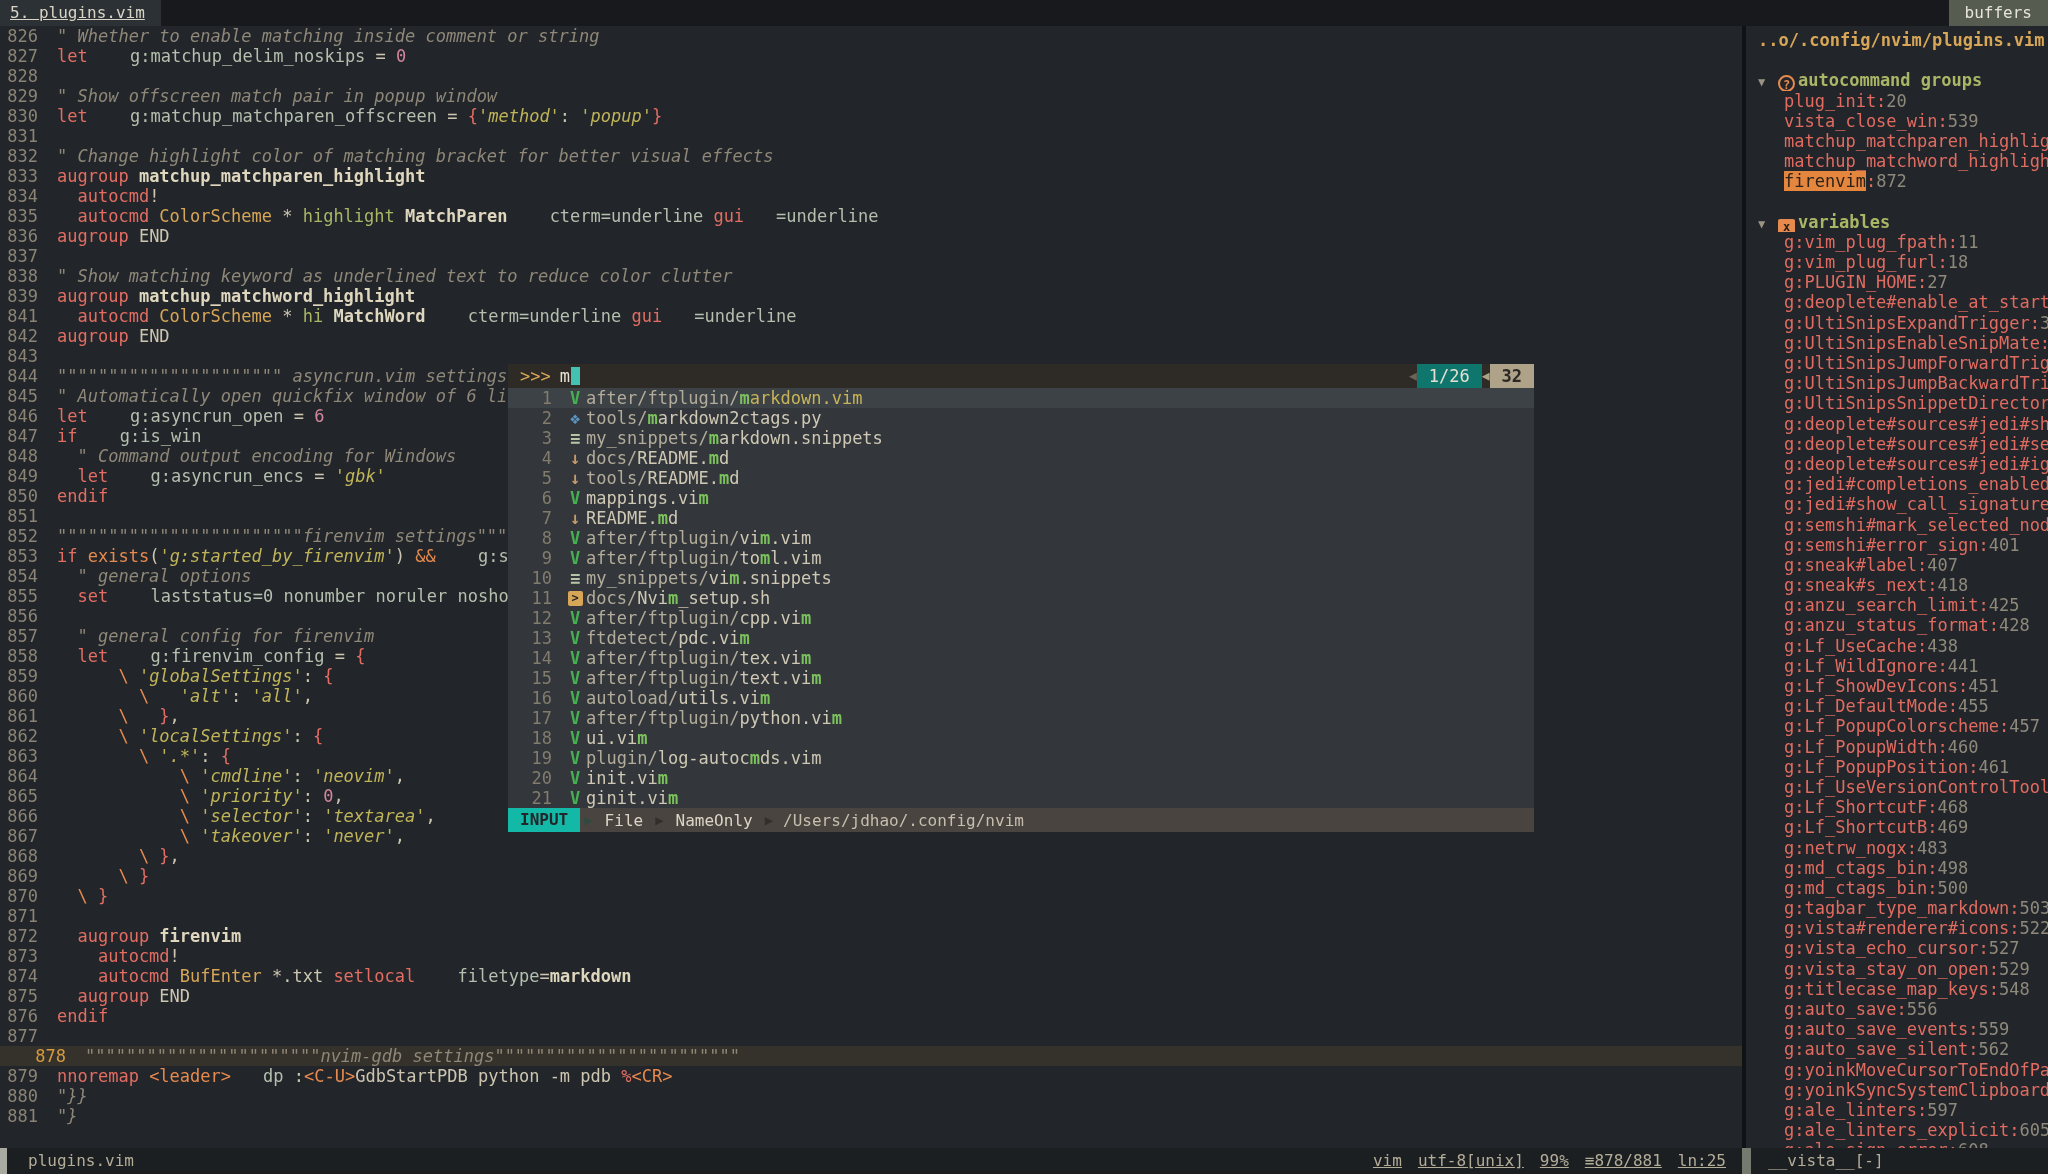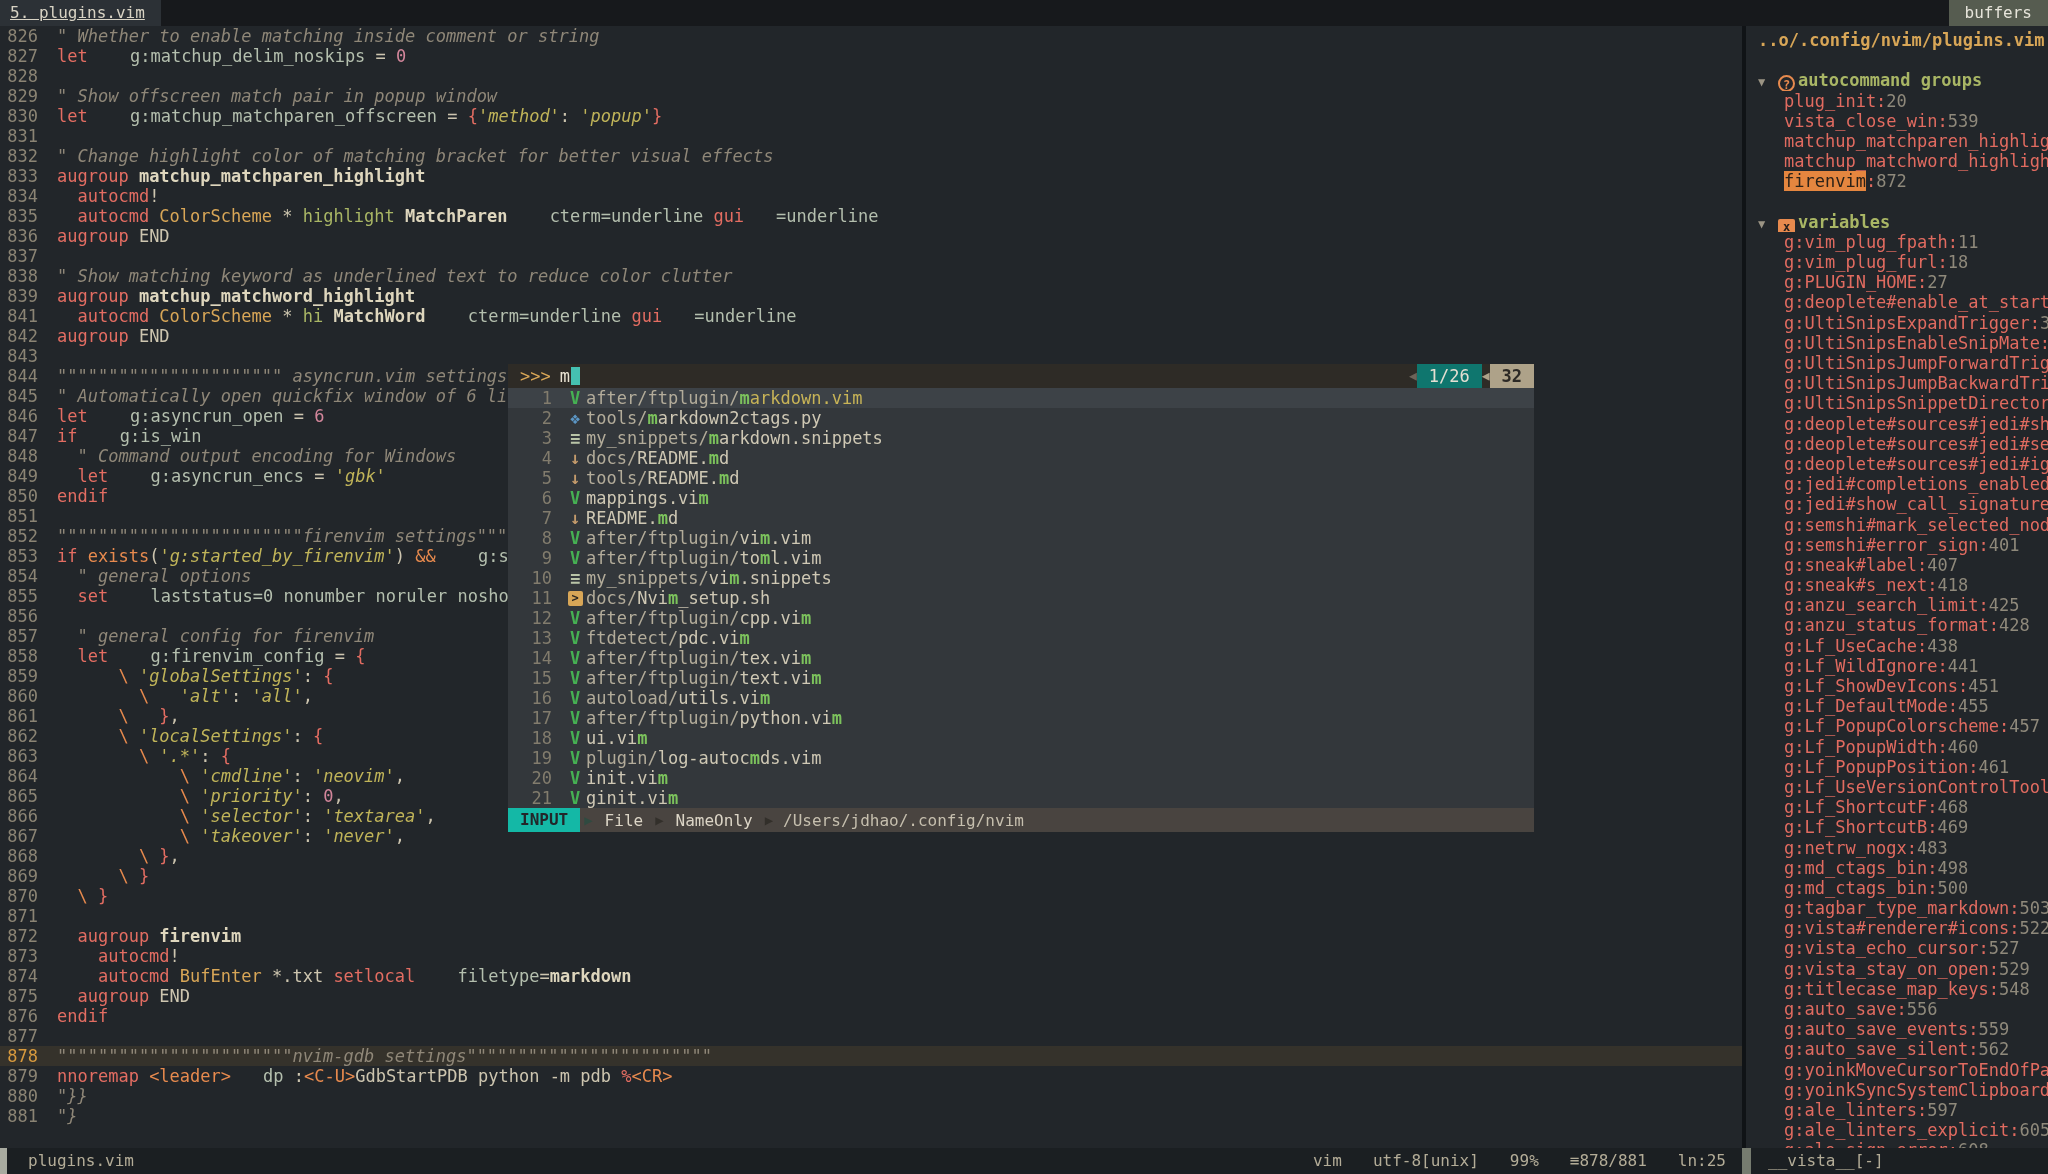--- a/index.html
+++ b/index.html
@@ -7,21 +7,21 @@
           font-family:"DejaVu Sans Mono","Liberation Mono",monospace;}
   
   .tabline{position:absolute;top:0;left:0;width:2048px;height:26px;background:#17191c;font-size:16px;}
   .tab-active{display:inline-block;height:26px;line-height:26px;padding:0 16px 0 10px;background:#2c3136;color:#d8d3c4;text-decoration:underline;}
   .tab-right{position:absolute;right:0;top:0;height:26px;line-height:26px;padding:0 16px;background:#565c50;color:#e6e4da;}
   
   .editor{position:absolute;top:26px;left:0;width:1742px;height:1122px;overflow:hidden;}
   .eline{height:20px;line-height:20px;white-space:pre;font-size:17px;overflow:hidden;}
   .eline.cur{background:#35322b;}
   .lnum{display:inline-block;width:38px;text-align:right;color:#8b8474;margin-right:19px;}
-  .cur .lnum{color:#d79a3e;}
+  .cur .lnum{color:#d79a3e;margin-left:28px;}
   .tk-c{color:#8f8778;font-style:italic;}
   .tk-k{color:#e36d62;}
   .tk-i{color:#b4bfae;margin-left:32px;}
   .tk-s{color:#c0b459;font-style:italic;}
   .tk-n{color:#d3869b;}
   .tk-f{color:#ded6bd;font-weight:bold;}
   .tk-t{color:#d8a657;}
   .tk-g{color:#a9b665;}
   .tk-o{color:#e78a4e;}
   .tk-w{color:#cdc5af;}
@@ -65,21 +65,21 @@
   .hlabel{color:#a9b665;font-weight:bold;}
   .sitem{padding-left:38px;}
   .sname{color:#e16b60;}
   .snum{color:#8f897b;}
   .sname-hl{background:#e5863f;color:#2b2218;}
   
   .statusbar{position:absolute;top:1148px;left:0;width:2048px;height:26px;background:#1b1f22;
              font-size:16px;line-height:26px;color:#b3ac97;}
   .sb-block{position:absolute;left:0;top:0;width:7px;height:26px;background:#a9aba0;}
   .sb-file{position:absolute;left:28px;}
-  .sb-right{position:absolute;right:322px;display:flex;gap:31px;}
+  .sb-right{position:absolute;right:322px;display:flex;gap:16px;text-decoration:underline;}
   .sb-winsep{position:absolute;left:1742px;top:0;width:9px;height:26px;background:#767b6f;}
   .sb-vista{position:absolute;left:1768px;}
 </style>
 </head>
 <body>
 
 <div class="screen">
 
   <div class="tabline">
     <span class="tab-active"> 5. plugins.vim</span>

